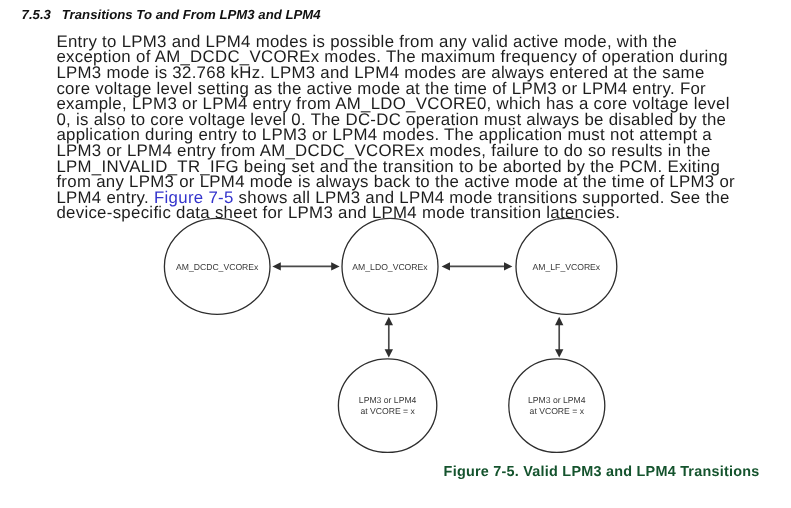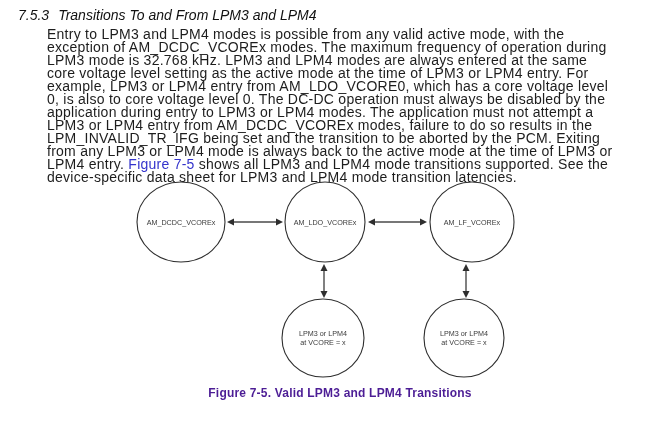--- a/index.html
+++ b/index.html
@@ -9,22 +9,22 @@
     height: 423px;
     background: #ffffff;
     font-family: "Liberation Sans", sans-serif;
     color: #1d1d1d;
     overflow: hidden;
   }
   .heading {
     position: absolute;
     left: 18px;
     top: 7px;
-    font-size: 14px;
-    font-weight: normal;
+    font-size: 11px;
+    font-weight: bold;
     font-style: italic;
     white-space: nowrap;
     color: #111;
   }
   .sec-num { margin-right: 9px; }
   .body-text {
     position: absolute;
     left: 47px;
     top: 28px;
     width: 569px;
@@ -43,25 +43,25 @@
     font-family: "Liberation Sans", sans-serif;
     font-size: 7.2px;
     fill: #3a3a3a;
     text-anchor: middle;
   }
   .caption {
     position: absolute;
     left: 47px;
     top: 386px;
     width: 586px;
-    text-align: center;
+    text-align: right;
     font-size: 12px;
     font-weight: bold;
     letter-spacing: 0.2px;
-    color: #4c1d95;
+    color: #14532d;
   }
 </style>
 </head>
 <body>
 
 <div class="page">
 
   <div class="heading">
     <span class="sec-num">7.5.3</span><span class="sec-title">Transitions To and From LPM3 and LPM4</span>
   </div>

